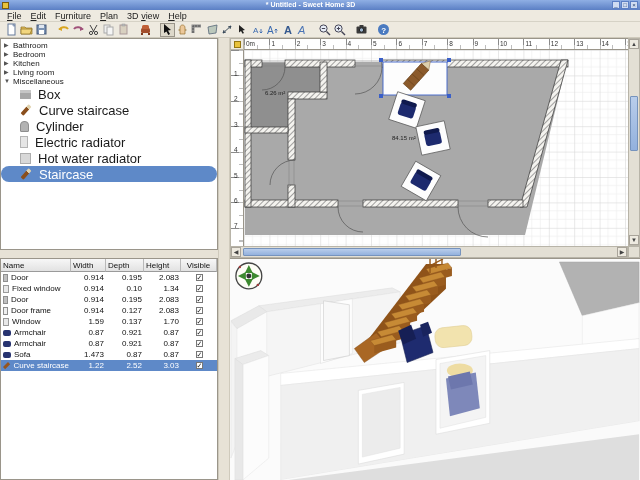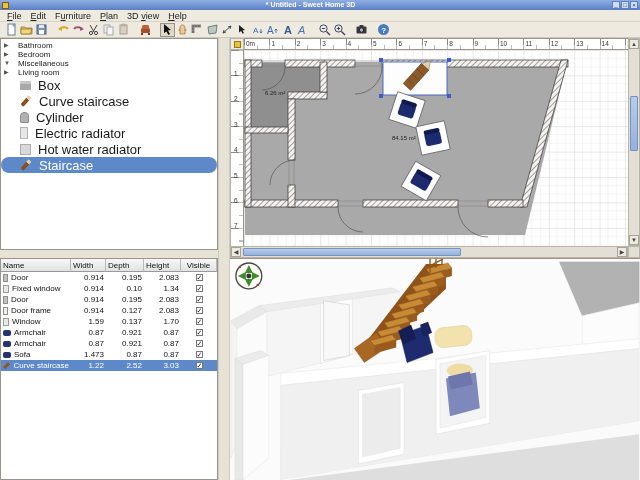--- a/index.html
+++ b/index.html
@@ -20,21 +20,21 @@
 
   
   #toolbar{position:absolute;left:0;top:22px;width:640px;height:16px;background:#eeeae0;border-bottom:1px solid #cfcabc;display:flex;align-items:center;padding-left:4px;}
   .tbtn{width:15px;height:14px;display:flex;align-items:center;justify-content:center;border:1px solid transparent;}
   .tbtn.pressed{border:1px solid #9a958a;background:#ddd8ca;}
   .tbtn svg{display:block;}
   .tsep{width:7px;height:14px;}
 
   
   #catalog{position:absolute;left:0;top:38px;width:218px;height:212px;background:#fff;border:1px solid #9a958a;overflow:hidden;padding-top:2px;}
-  .cat-row{height:9px;display:flex;align-items:flex-end;font-size:8px;color:#1a1a1a;padding-left:3px;gap:7px;}
+  .cat-row{height:9px;display:flex;align-items:flex-end;font-size:8px;color:#1a1a1a;padding-left:3px;gap:2px;}
   .cat-tri{font-size:6px;color:#555;width:7px;line-height:9px;}
   .item-row{height:16px;display:flex;align-items:center;font-size:13px;color:#1a1a1a;padding-left:19px;gap:7px;}
   .item-row.selected{background:#5e89c8;color:#fff;border-radius:8px;}
   .fi{display:inline-block;}
   .fi-box{width:11px;height:9px;background:#a8a8a8;border-top:3px solid #c6c6c6;}
   .fi-curve-staircase,.fi-staircase{width:12px;height:4px;background:linear-gradient(90deg,#8a4f1d 70%,#e0d2ae 70%);transform:rotate(-48deg);border-radius:1px;}
   .fi-cylinder{width:9px;height:11px;background:#b2b2b2;border-radius:4px 4px 1px 1px;border:1px solid #8e8e8e;}
   .fi-electric-radiator{width:8px;height:12px;background:#e6e6e6;border:1px solid #b5b5b5;}
   .fi-hot-water-radiator{width:11px;height:11px;background:#d8d8d8;border:1px solid #adadad;}
 
@@ -262,26 +262,30 @@
   <div id="catalog">
       <div class="cat-row">
         <span class="cat-tri">▶</span>
         <span>Bathroom</span>
       </div>
       <div class="cat-row">
         <span class="cat-tri">▶</span>
         <span>Bedroom</span>
       </div>
       <div class="cat-row">
-        <span class="cat-tri">▼</span>
-        <span>Miscellaneous</span>
+        <span class="cat-tri">▶</span>
+        <span>Kitchen</span>
       </div>
       <div class="cat-row">
         <span class="cat-tri">▶</span>
         <span>Living room</span>
+      </div>
+      <div class="cat-row">
+        <span class="cat-tri">▼</span>
+        <span>Miscellaneous</span>
       </div>
       <div class="item-row">
         <span class="fi fi-box"></span>
         <span>Box</span>
       </div>
       <div class="item-row">
         <span class="fi fi-curve-staircase"></span>
         <span>Curve staircase</span>
       </div>
       <div class="item-row">

